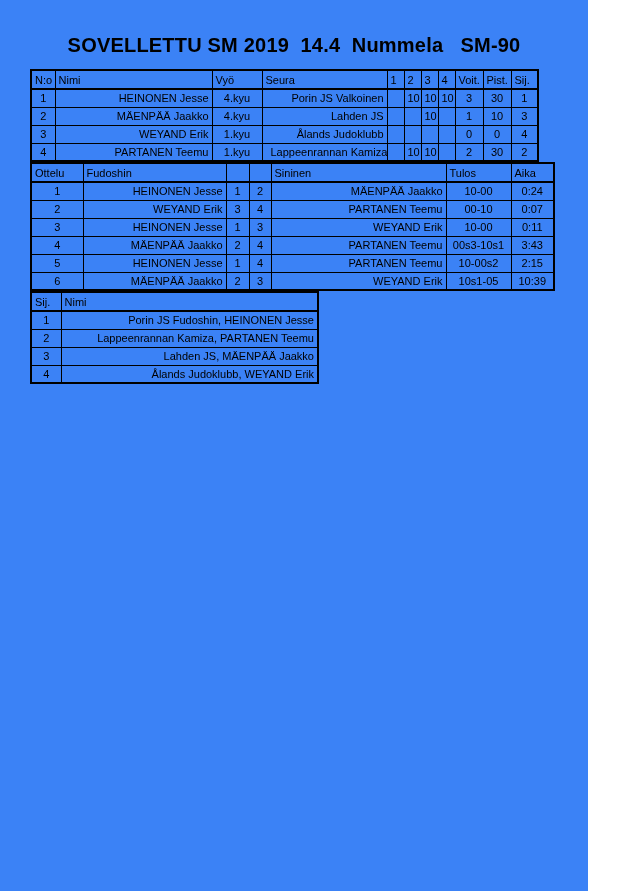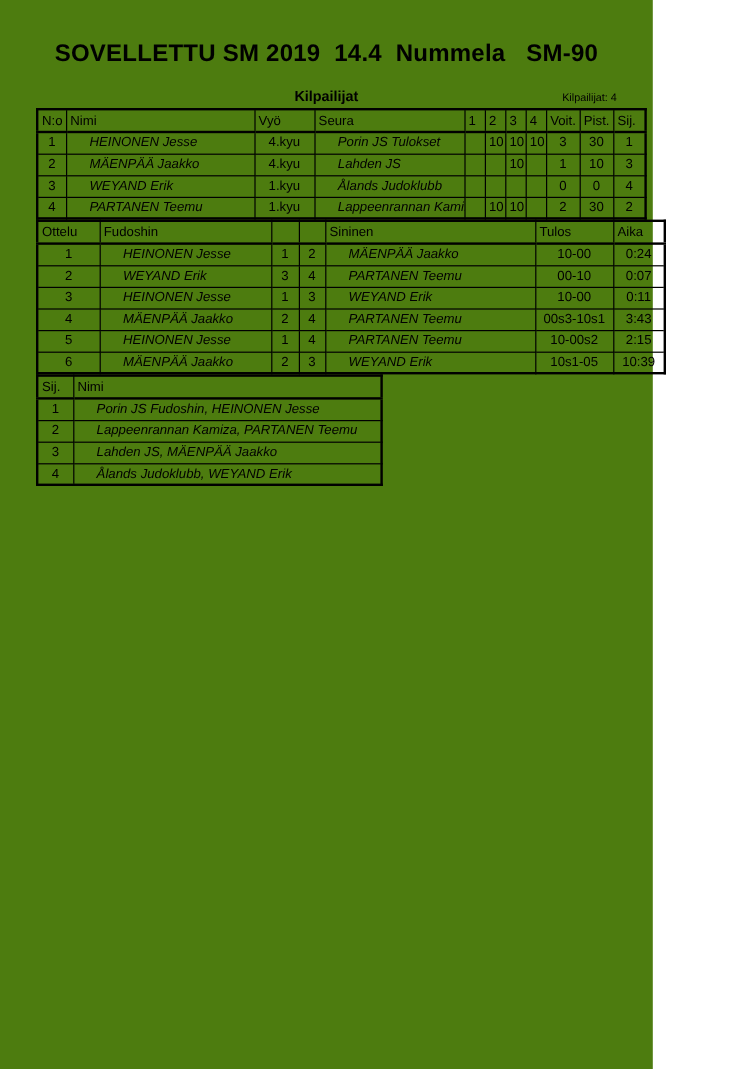--- a/index.html
+++ b/index.html
@@ -6,24 +6,24 @@
   html, body { margin: 0; padding: 0; }
   body {
     width: 630px;
     height: 891px;
     background: #ffffff;
     color: #000000;
     font-family: "Liberation Sans", "DejaVu Sans", sans-serif;
   }
   .page {
     position: relative;
-    width: 544px;
+    width: 588px;
     height: 891px;
     padding: 34px 30px 0 30px;
-    background: #4d7c0f;
+    background: #3b82f6;
   }
   .doc-title {
     margin: 0 0 12px 0;
     font-size: 20px;
     font-weight: bold;
     text-align: center;
     white-space: pre;
     letter-spacing: 0.2px;
   }
   .section-head {
@@ -61,38 +61,34 @@
     overflow: hidden;
     white-space: nowrap;
   }
   thead th {
     font-weight: normal;
     text-align: left;
     border-bottom: 2px solid #000;
     height: 19px;
   }
   td.ac { text-align: center; }
-  td.al { text-align: left; padding-left: 19px; font-style: italic; }
+  td.al { text-align: right; padding-left: 8px; }
   .t-competitors { width: 507px; }
   .t-matches     { width: 523px; margin-top: 0; }
   .t-results     { width: 287px; }
   .gap-1 { margin-top: 22px; }
   .gap-2 { margin-top: 16px; }
 </style>
 </head>
 <body>
 
 <div class="page">
 
   <h1 class="doc-title">SOVELLETTU SM 2019  14.4  Nummela   SM-90</h1>
 
-  <div class="section-head">
-    <span class="sec-title">Kilpailijat</span>
-    <span class="count-label">Kilpailijat: 4</span>
-  </div>
 
   <table class="t-competitors">
     <colgroup>
       <col style="width:24px">
         <col style="width:157px">
         <col style="width:50px">
         <col style="width:125px">
       <col style="width:17px">
         <col style="width:17px">
         <col style="width:17px">
@@ -114,21 +110,21 @@
         <th>Voit.</th>
         <th>Pist.</th>
         <th>Sij.</th>
       </tr>
     </thead>
     <tbody>
       <tr>
         <td class="ac">1</td>
         <td class="al">HEINONEN Jesse</td>
         <td class="ac">4.kyu</td>
-        <td class="al">Porin JS Tulokset</td>
+        <td class="al">Porin JS Valkoinen</td>
         <td class="ac"></td>
         <td class="ac">10</td>
         <td class="ac">10</td>
         <td class="ac">10</td>
         <td class="ac">3</td>
         <td class="ac">30</td>
         <td class="ac">1</td>
       </tr>
       <tr>
         <td class="ac">2</td>

